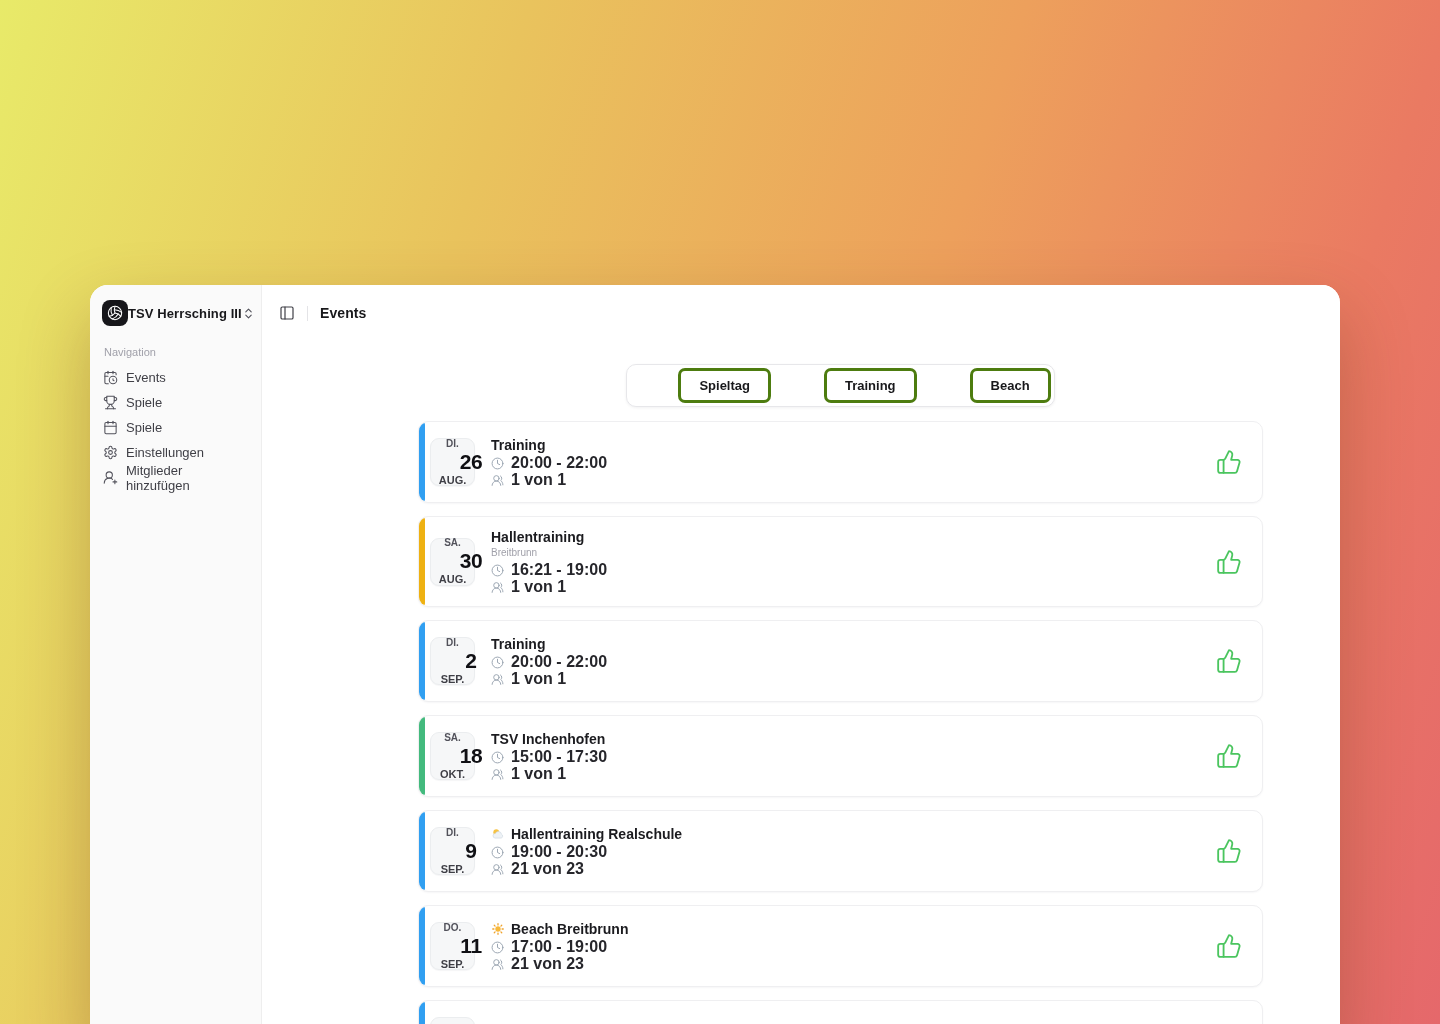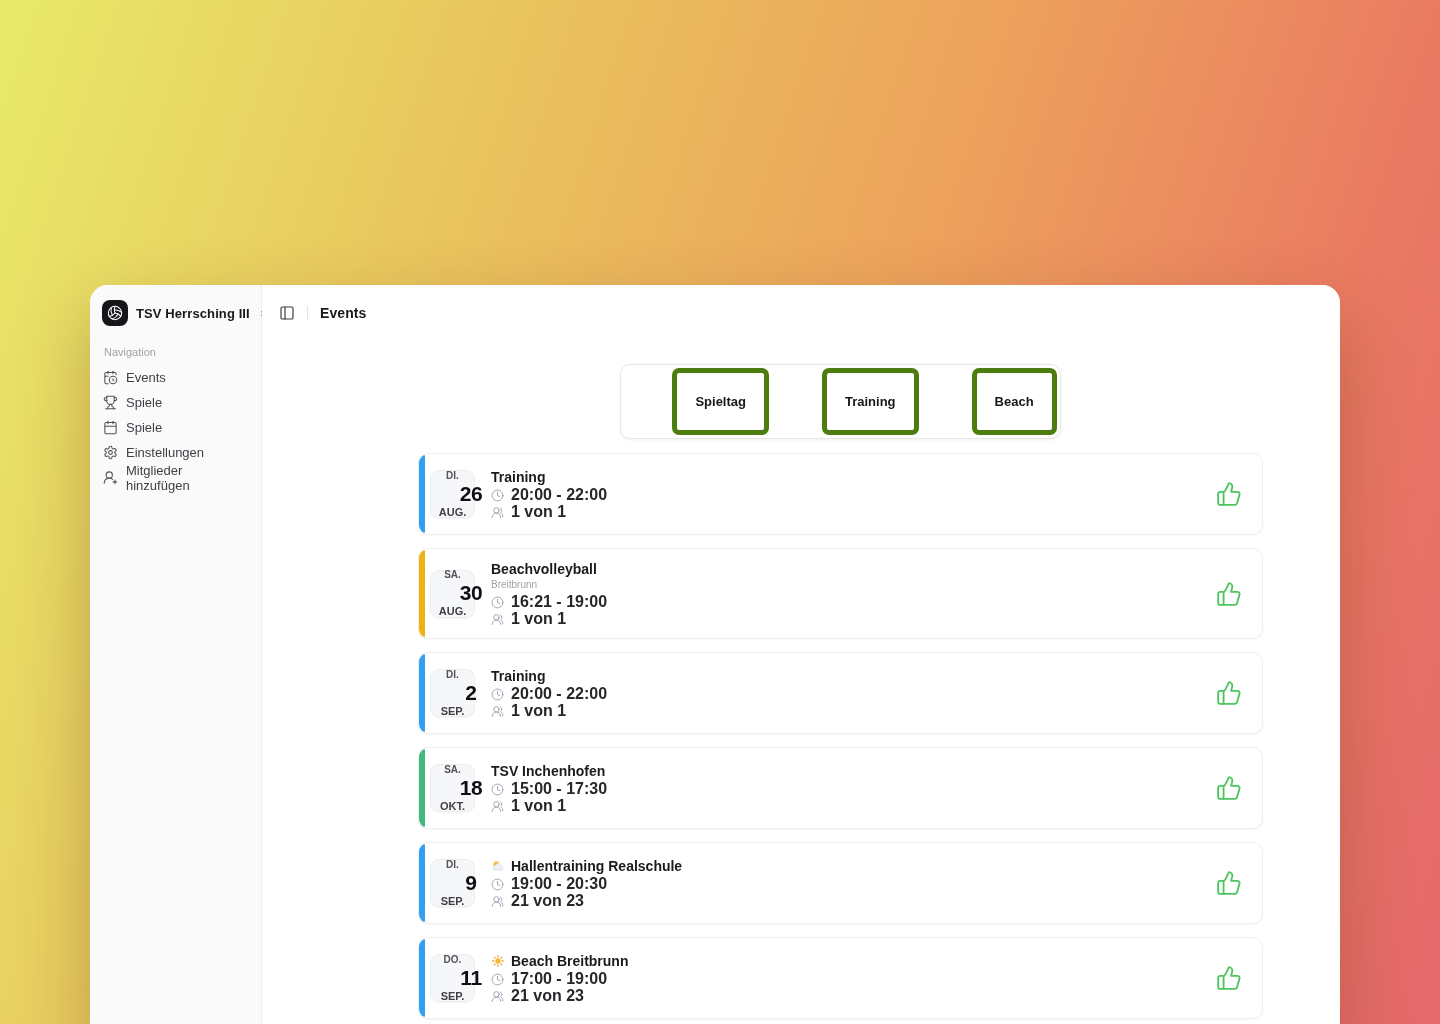--- a/index.html
+++ b/index.html
@@ -9,41 +9,41 @@
     background:linear-gradient(108deg,#e8ea69 0%,#e9c35d 30%,#eda05c 58%,#ea7a62 82%,#e5686b 100%);
     position:relative;
   }
   .window {
     position:absolute; left:90px; top:285px; width:1250px; height:762px;
     background:#fff; border-radius:18px; overflow:hidden; display:flex;
     box-shadow:0 30px 70px rgba(95,45,20,.30);
   }
   
   .sidebar { width:172px; flex:none; background:#fafafa; border-right:1px solid #eeeeee; padding:14px 12px; }
-  .team-row { display:flex; align-items:center; gap:8px; height:28px; border-radius:8px; cursor:pointer; }
+  .team-row { display:flex; align-items:center; height:28px; border-radius:8px; cursor:pointer; }
   .team-logo { width:26px; height:26px; flex:none; background:#16161a; border-radius:8px; display:flex; align-items:center; justify-content:center; color:#fff; }
   .team-name { font-size:13px; font-weight:700; color:#18181b; flex:1; white-space:nowrap; letter-spacing:.1px; }
   .chevrons { color:#52525b; display:flex; }
   .nav-label { margin:19px 0 7px 2px; font-size:11px; color:#a1a1aa; }
   .nav-item { display:flex; align-items:center; gap:8px; height:25px; padding-left:1px; border-radius:6px; cursor:pointer; color:#3f3f46; }
   .nav-item .ico { color:#52525b; display:flex; }
   .nav-item span.lbl { font-size:13px; }
   svg { display:block; }
   
   .main { flex:1; display:flex; flex-direction:column; background:#fff; min-width:0; }
   .main-header { height:56px; flex:none; display:flex; align-items:center; padding-left:17px; }
   .panel-toggle { color:#3f3f46; display:flex; cursor:pointer; }
   .hdr-divider { width:1px; height:15px; background:#e4e4e7; margin:0 12px; }
   .hdr-title { font-size:14px; font-weight:700; color:#18181b; letter-spacing:.1px; }
   .content { padding-left:156px; }
   .content-col { width:845px; }
   
   .filter-wrap { display:flex; justify-content:center; margin-top:23px; }
   .filter-group { display:flex; gap:5px; padding:3px; background:#fff; border:1px solid #e7e7ea; border-radius:10px; box-shadow:0 1px 3px rgba(16,24,40,.06); }
-  .filter-btn { font-family:inherit; font-size:13px; font-weight:700; color:#18181b; background:#fff; border:5px solid #4d7c0f; border-radius:7px; padding:21px 18px; cursor:pointer;margin-left:48px; }
+  .filter-btn { font-family:inherit; font-size:13px; font-weight:700; color:#18181b; background:#fff; border:3px solid #4d7c0f; border-radius:7px; padding:7px 18px; cursor:pointer;margin-left:48px; }
   
   .event-list { margin-top:14px; display:flex; flex-direction:column; gap:13px; }
   .event-card { position:relative; overflow:hidden; display:flex; align-items:center; gap:8px; min-height:82px; background:#fff; border:1px solid #efeff1; border-radius:10px; padding:11px 20px 11px 11px; box-shadow:0 1px 2px rgba(16,24,40,.04); }
   .accent-bar { position:absolute; left:0; top:0; bottom:0; width:6px; border-radius:4px; }
   .date-box { width:45px; height:48px; flex:none; background:#f6f7f8; border:1px solid #ebedef; border-radius:9px; display:flex; flex-direction:column; align-items:center; justify-content:center; box-shadow:0 1px 1px rgba(16,24,40,.04); }
   .date-weekday { font-size:10px; font-weight:700; color:#52525b; line-height:12px; }
   .date-day { font-size:21px; font-weight:700; color:#101014; line-height:24px; letter-spacing:-.3px;margin-left:37px; }
   .date-month { font-size:11px; font-weight:700; color:#3f3f46; line-height:13px; }
   .ev-info { display:flex; flex-direction:column; margin-left:8px; }
   .ev-title-row { display:flex; align-items:center; gap:6px; line-height:18px; }
@@ -211,21 +211,21 @@
   <div class="event-card">
     <span class="accent-bar" style="background: rgb(238, 177, 18);"></span>
     <div class="date-box">
       <span class="date-weekday">SA.</span>
       <span class="date-day">30</span>
       <span class="date-month">AUG.</span>
     </div>
     <div class="ev-info">
       <div class="ev-title-row">
 
-        <span class="ev-title">Beachvolleyball</span>
+        <span class="ev-title">Hallentraining</span>
       </div>
       <span class="ev-subtitle">Breitbrunn</span>
       <div class="ev-row">
         <span class="ico">
           <svg width="13" height="13" viewBox="0 0 24 24" fill="none" stroke="currentColor" stroke-width="1.8" stroke-linecap="round" stroke-linejoin="round">
                       <circle cx="12" cy="12" r="10"></circle>
                       <path d="M12 6v6l4 2"></path>
                     </svg>
         </span>
         <span class="txt">16:21 - 19:00</span>

